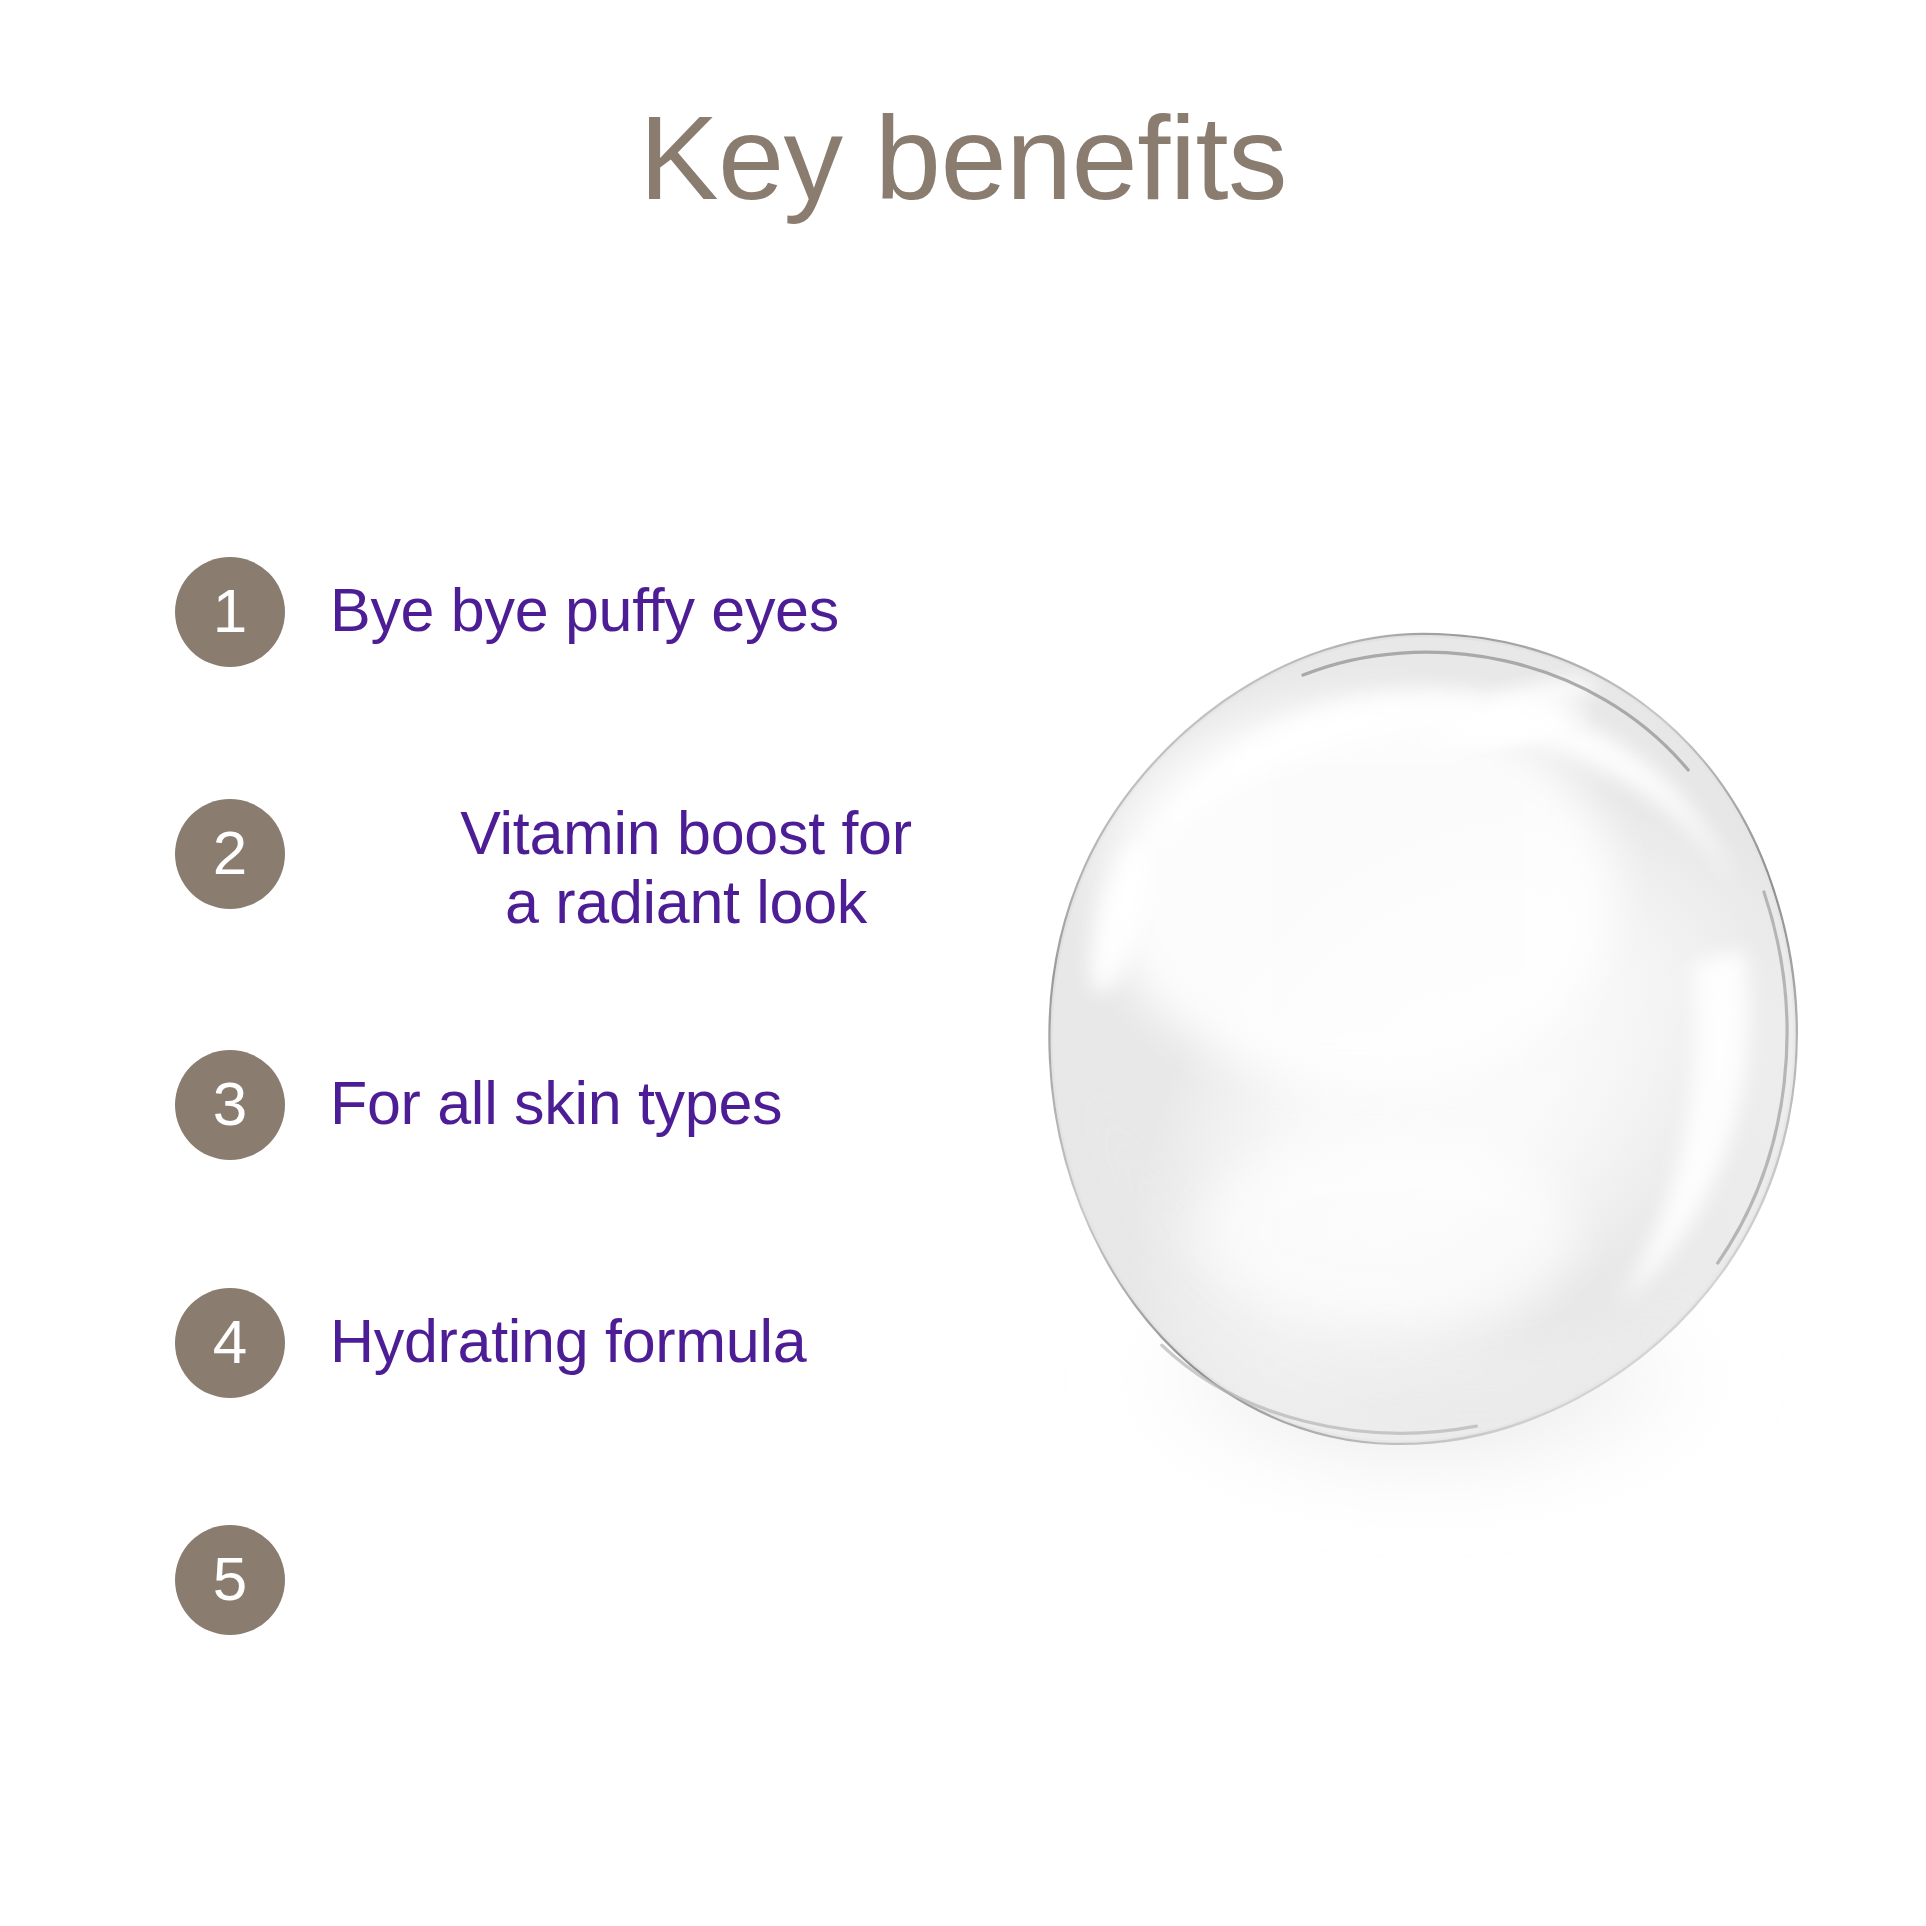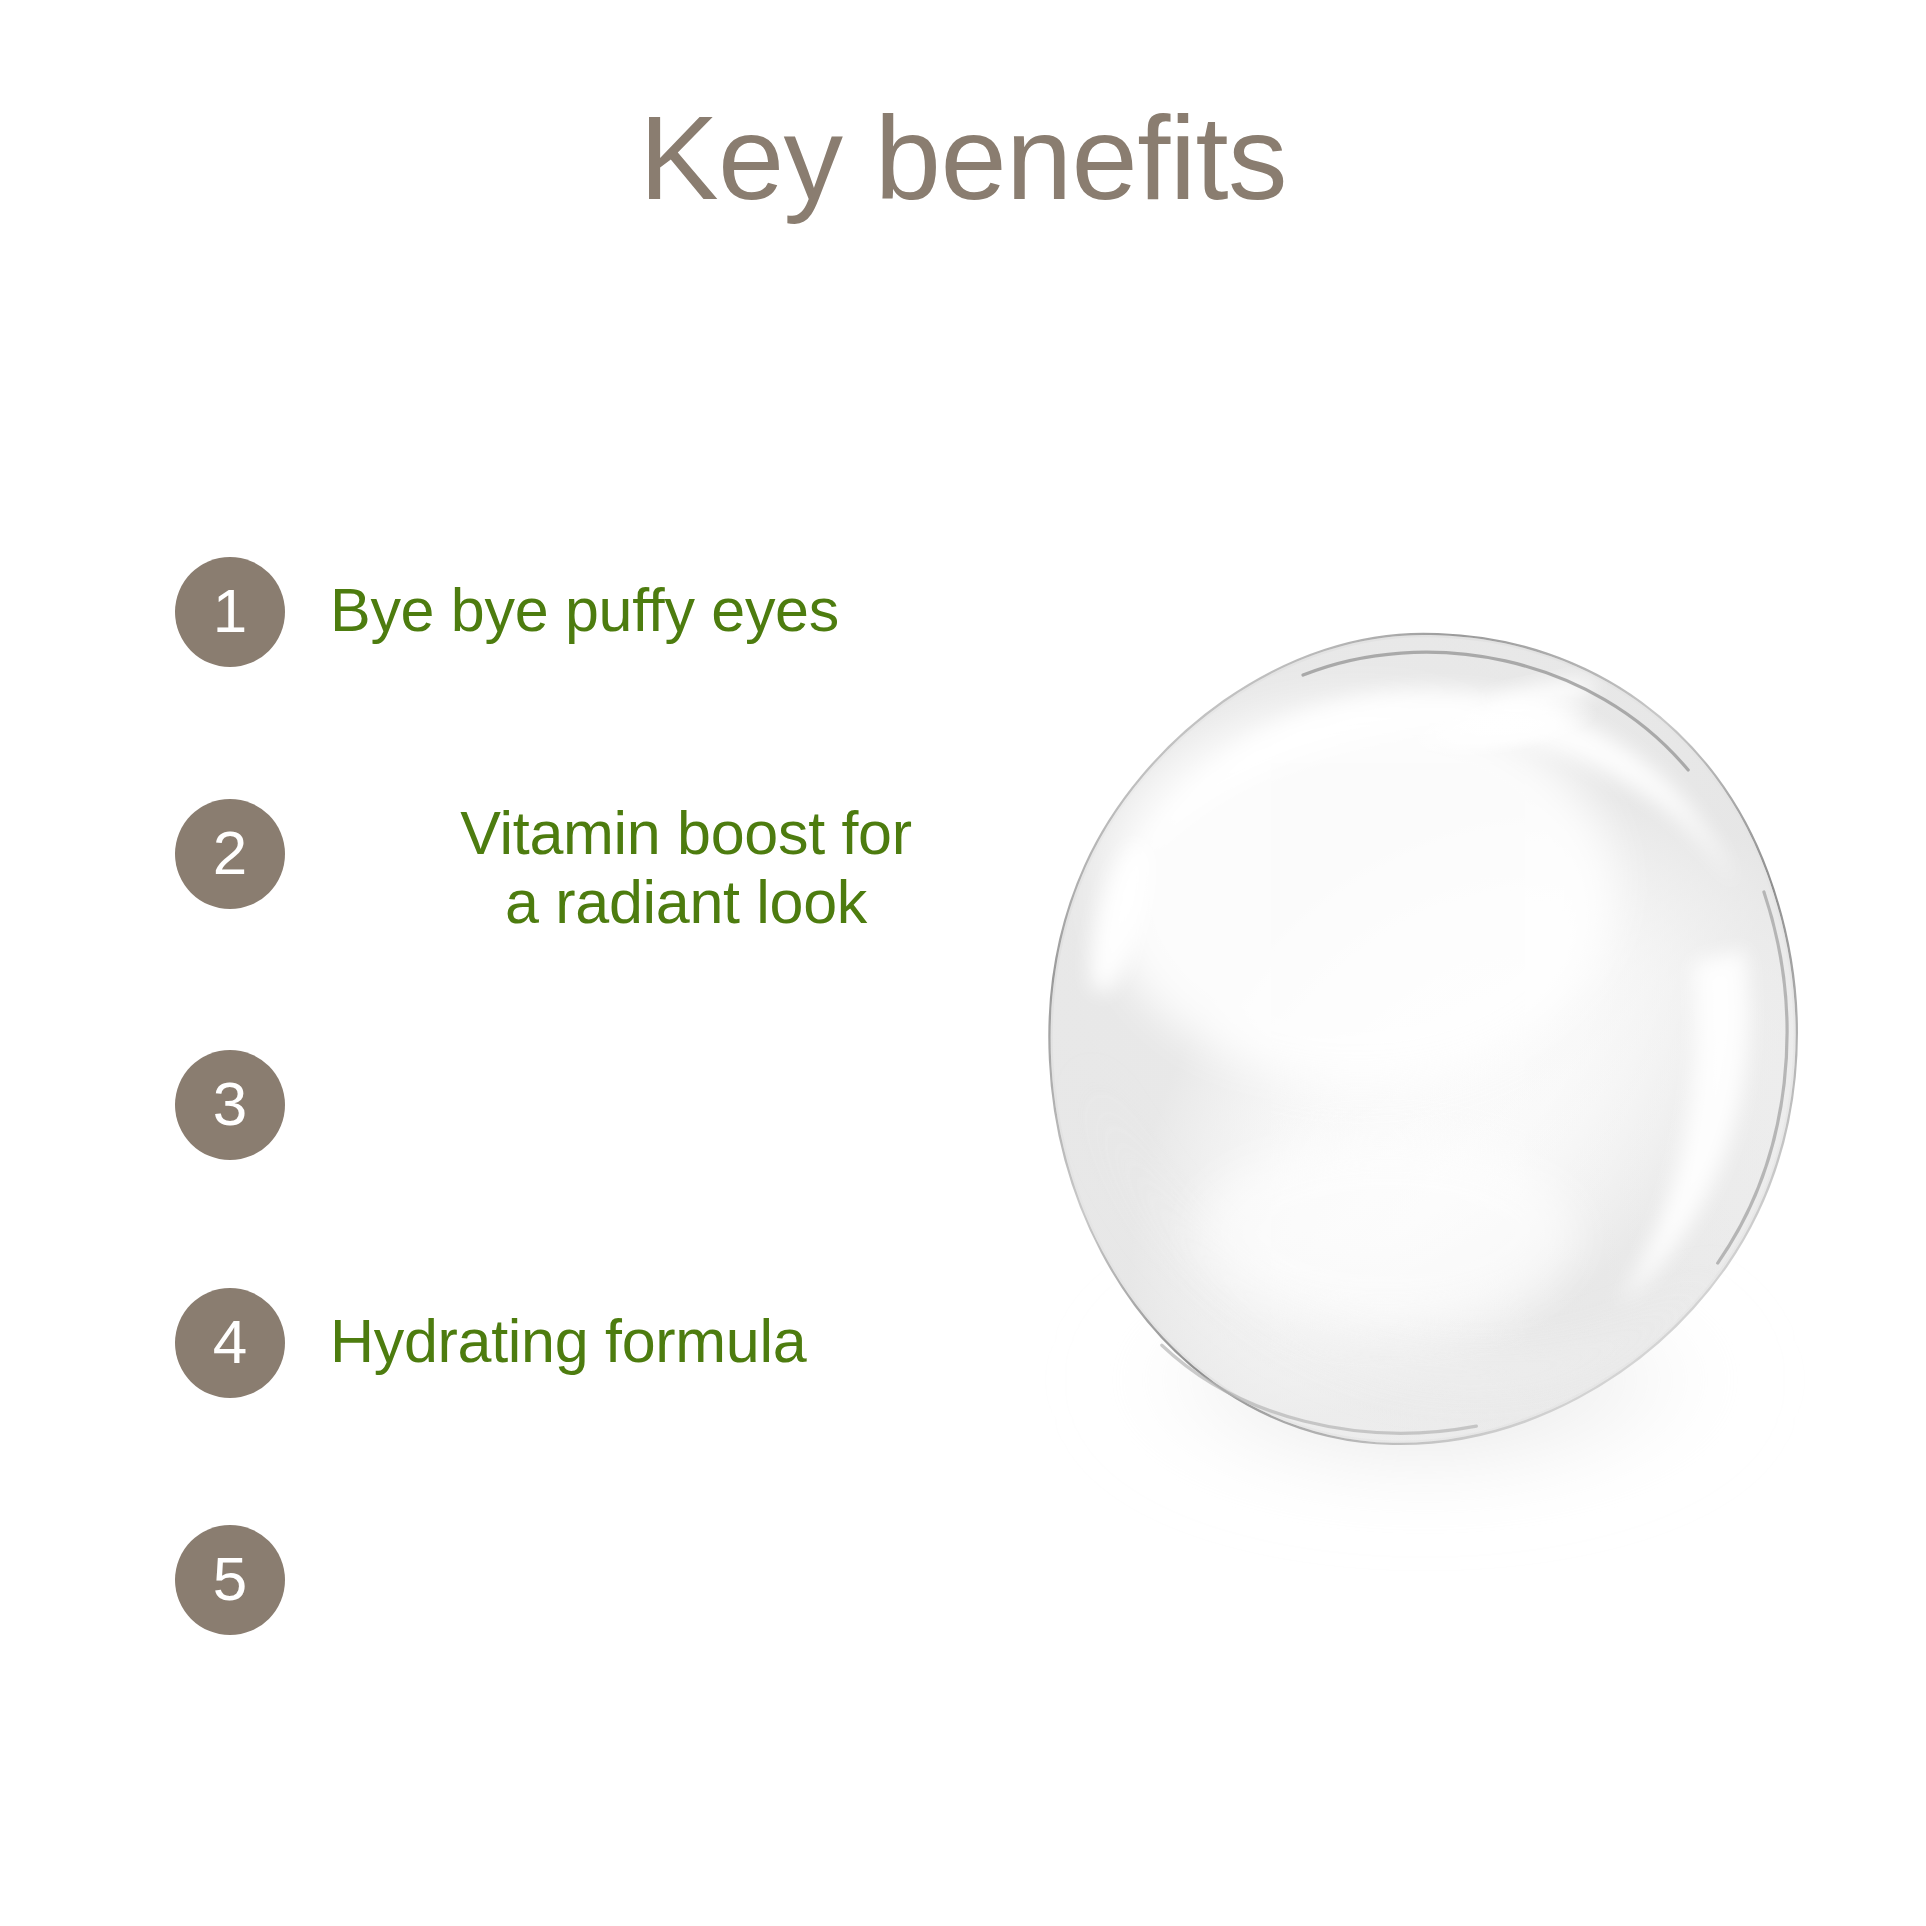--- a/index.html
+++ b/index.html
@@ -73,21 +73,21 @@
     font-weight: 400;
     line-height: 1;
     letter-spacing: 0px;
     box-sizing: border-box;
     padding-bottom: 2.6px;
   }
 
   .benefit-label {
     flex: 1 1 auto;
     margin-left: 45px;
-    color: #4d7c0f;
+    color: #4c1d95;
     font-size: 61px;
     line-height: 72px;
     font-weight: 400;
     letter-spacing: -0.3px;
     padding-top: 16.7px;
     white-space: pre-line;
   }
 
   .benefit-row.two-line .benefit-label {
     padding-top: 0px;
@@ -125,20 +125,21 @@
     </div>
 
     <div class="benefit-row r1 two-line">
       <div class="badge">2</div>
       <div class="benefit-label">Vitamin boost for
 a radiant look</div>
     </div>
 
     <div class="benefit-row r2">
       <div class="badge">3</div>
+      <div class="benefit-label">For all skin types</div>
     </div>
 
     <div class="benefit-row r3">
       <div class="badge">4</div>
       <div class="benefit-label">Hydrating formula</div>
     </div>
 
     <div class="benefit-row r4">
       <div class="badge">5</div>
     </div>

